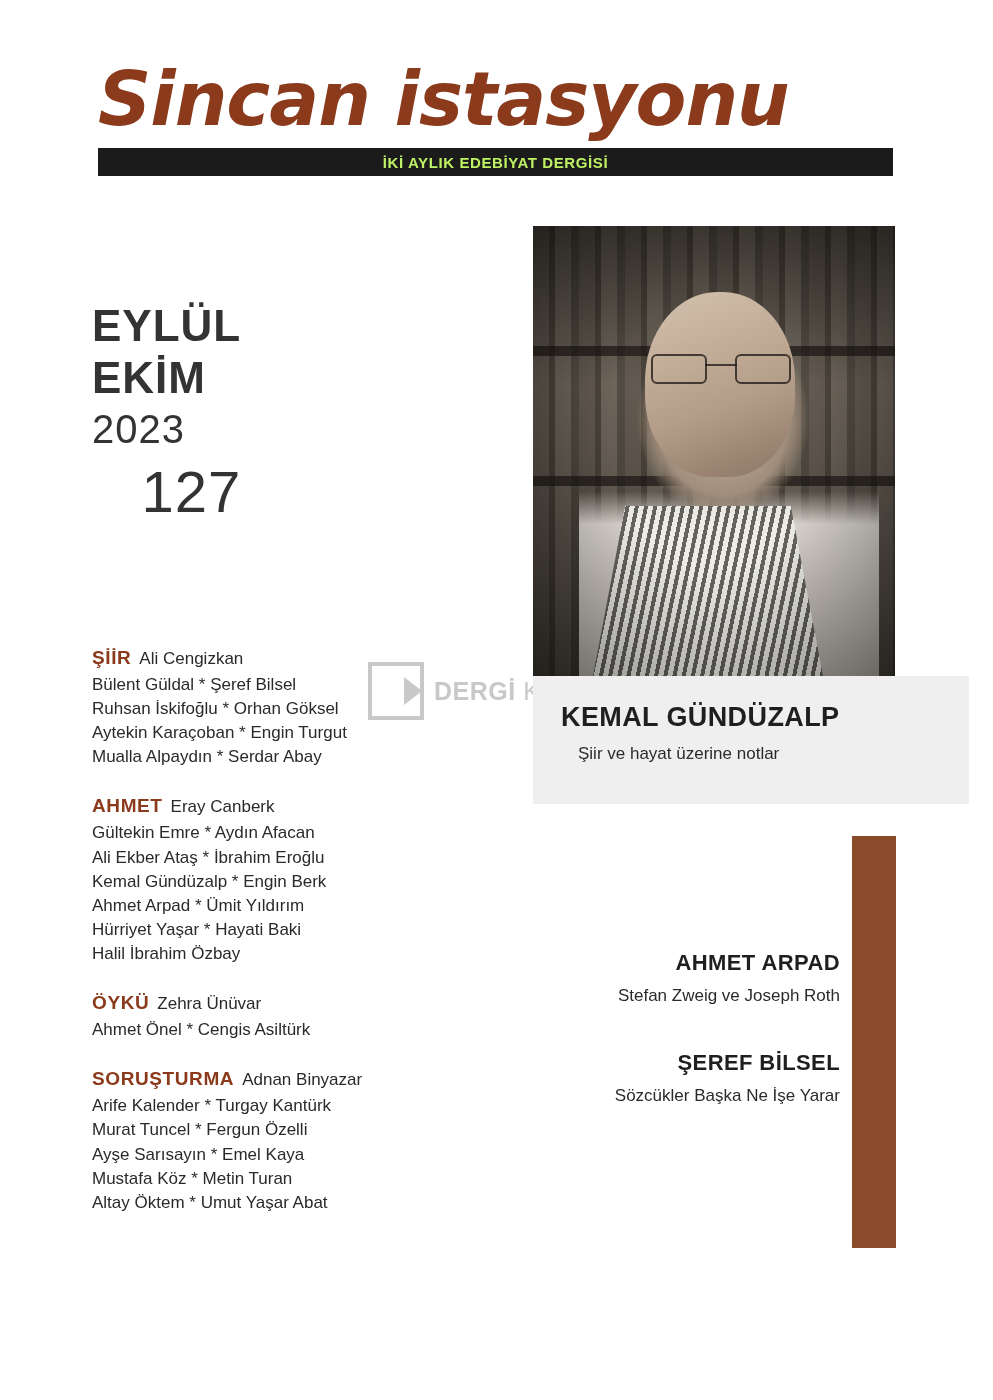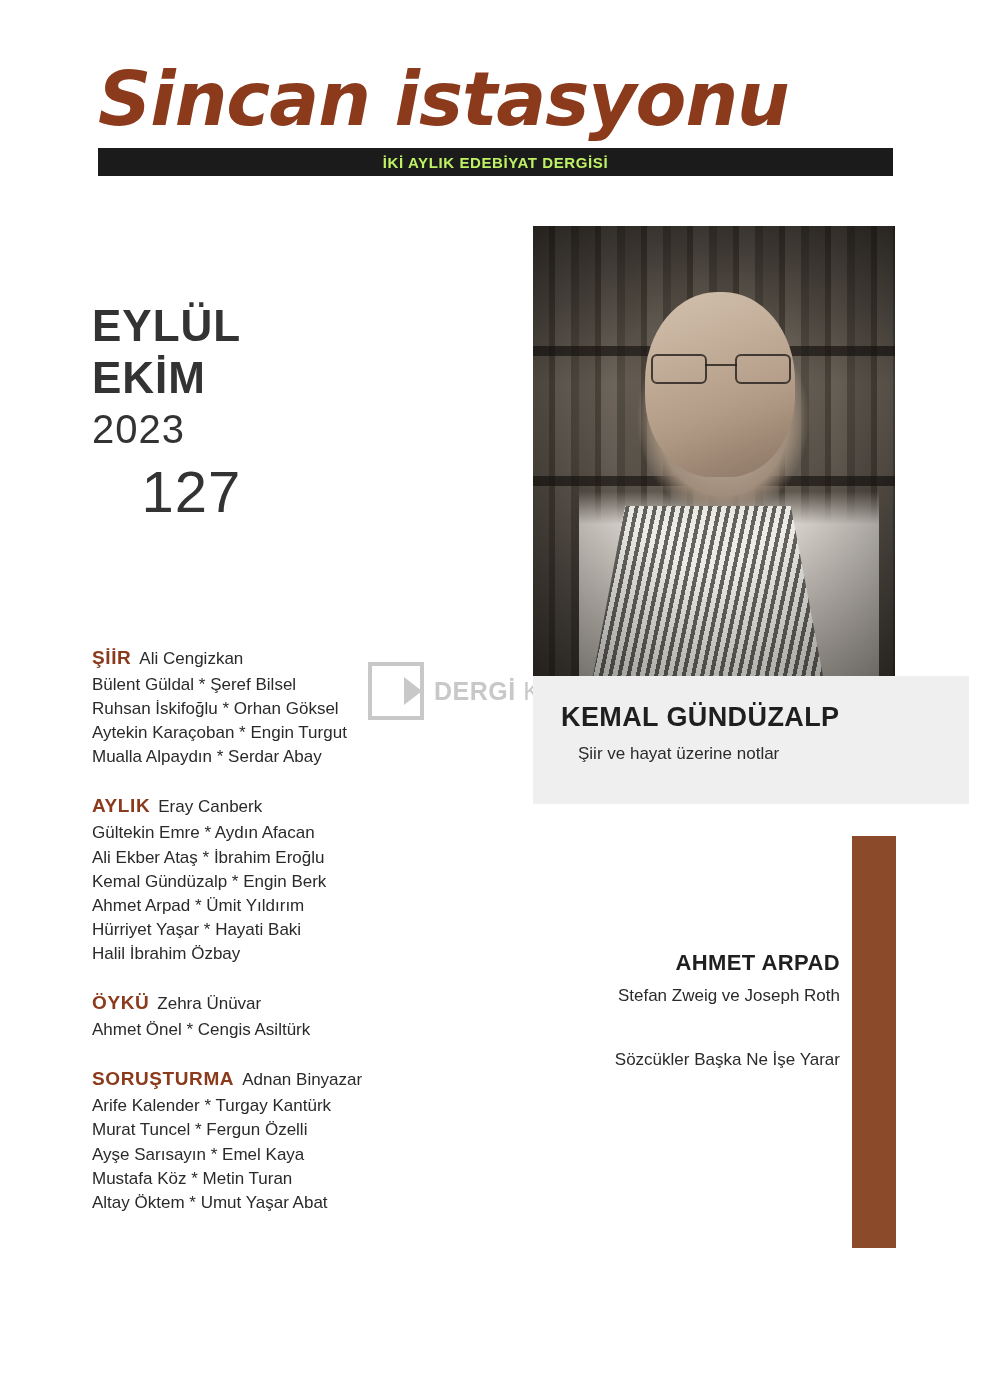--- a/index.html
+++ b/index.html
@@ -352,21 +352,21 @@
         <span class="section-head">ŞİİR</span><span class="section-lead">Ali Cengizkan</span>
       </div>
       <div class="section-line">Bülent Güldal * Şeref Bilsel</div>
       <div class="section-line">Ruhsan İskifoğlu * Orhan Göksel</div>
       <div class="section-line">Aytekin Karaçoban * Engin Turgut</div>
       <div class="section-line">Mualla Alpaydın * Serdar Abay</div>
     </div>
 
     <div class="section">
       <div class="section-line section-first-line">
-        <span class="section-head">AYLIK</span><span class="section-lead">Eray Canberk</span>
+        <span class="section-head">AHMET</span><span class="section-lead">Eray Canberk</span>
       </div>
       <div class="section-line">Gültekin Emre * Aydın Afacan</div>
       <div class="section-line">Ali Ekber Ataş * İbrahim Eroğlu</div>
       <div class="section-line">Kemal Gündüzalp * Engin Berk</div>
       <div class="section-line">Ahmet Arpad * Ümit Yıldırım</div>
       <div class="section-line">Hürriyet Yaşar * Hayati Baki</div>
       <div class="section-line">Halil İbrahim Özbay</div>
     </div>
 
     <div class="section">
@@ -388,17 +388,18 @@
     </div>
 
   </div>
 
   <div class="credits">
     <div class="credit-block">
       <div class="credit-name">AHMET ARPAD</div>
       <div class="credit-sub">Stefan Zweig ve Joseph Roth</div>
     </div>
     <div class="credit-block">
+      <div class="credit-name">ŞEREF BİLSEL</div>
       <div class="credit-sub">Sözcükler Başka Ne İşe Yarar</div>
     </div>
   </div>
 
 </div>
 
 </body></html>

